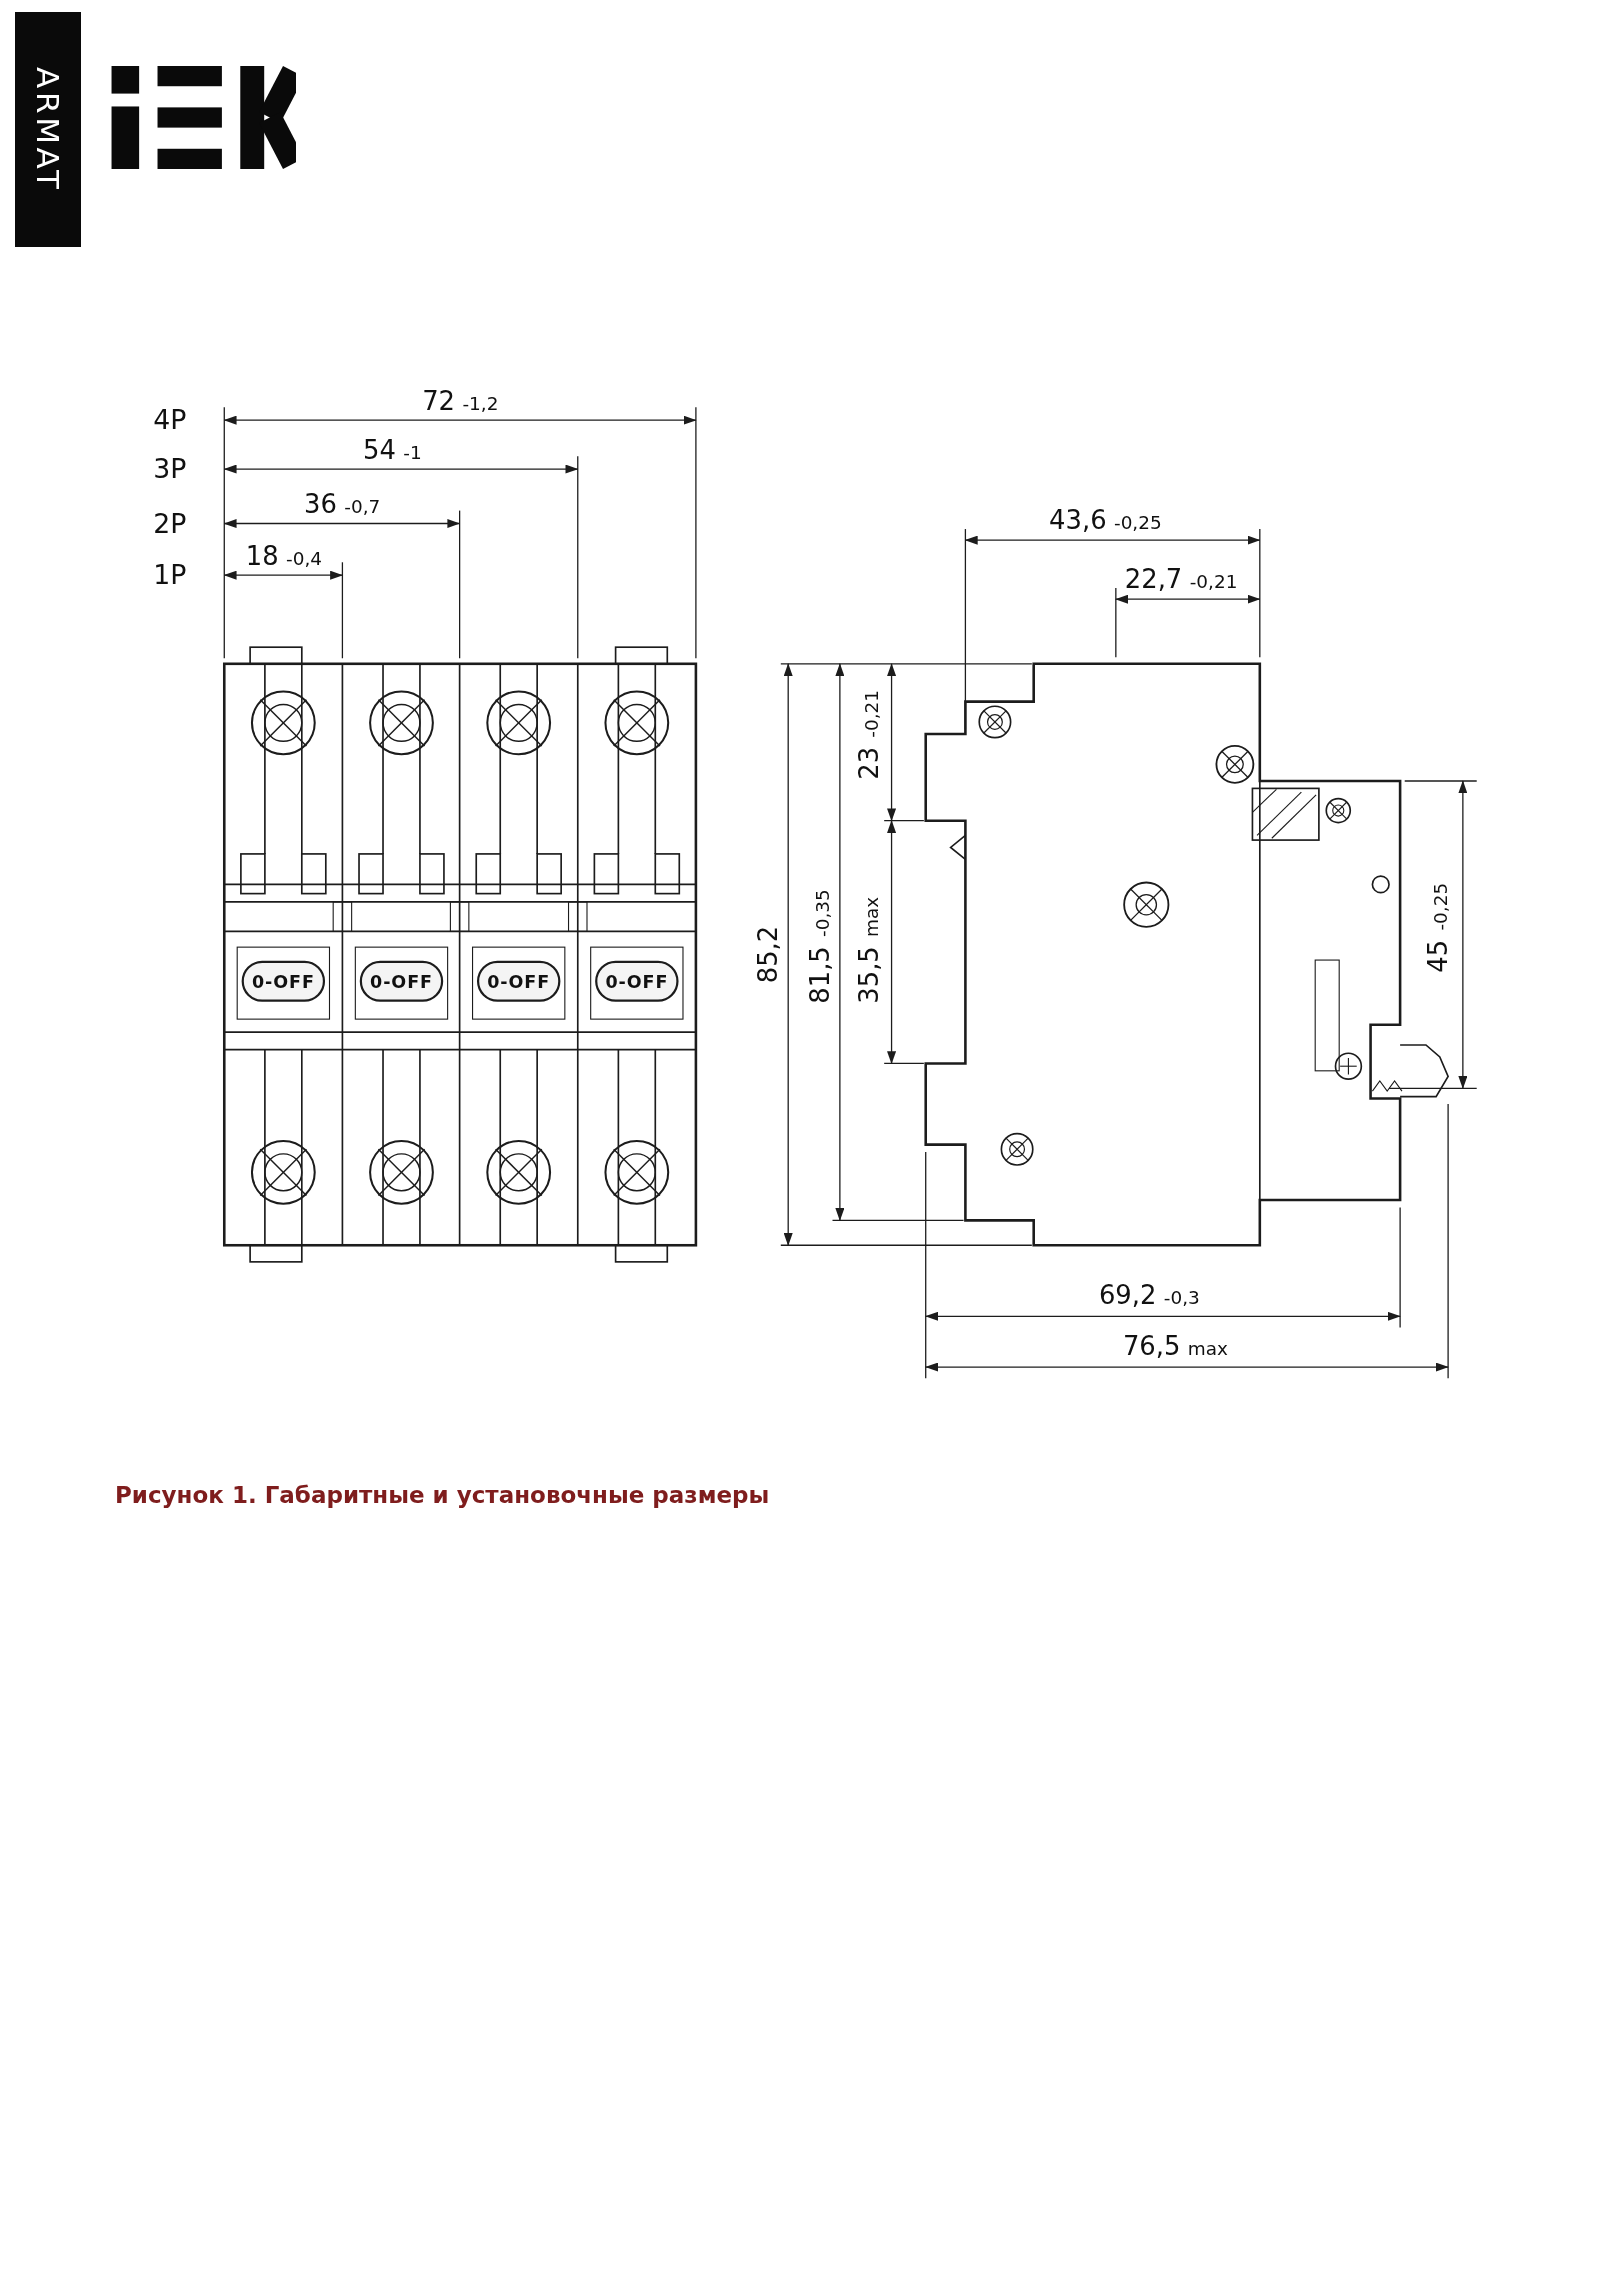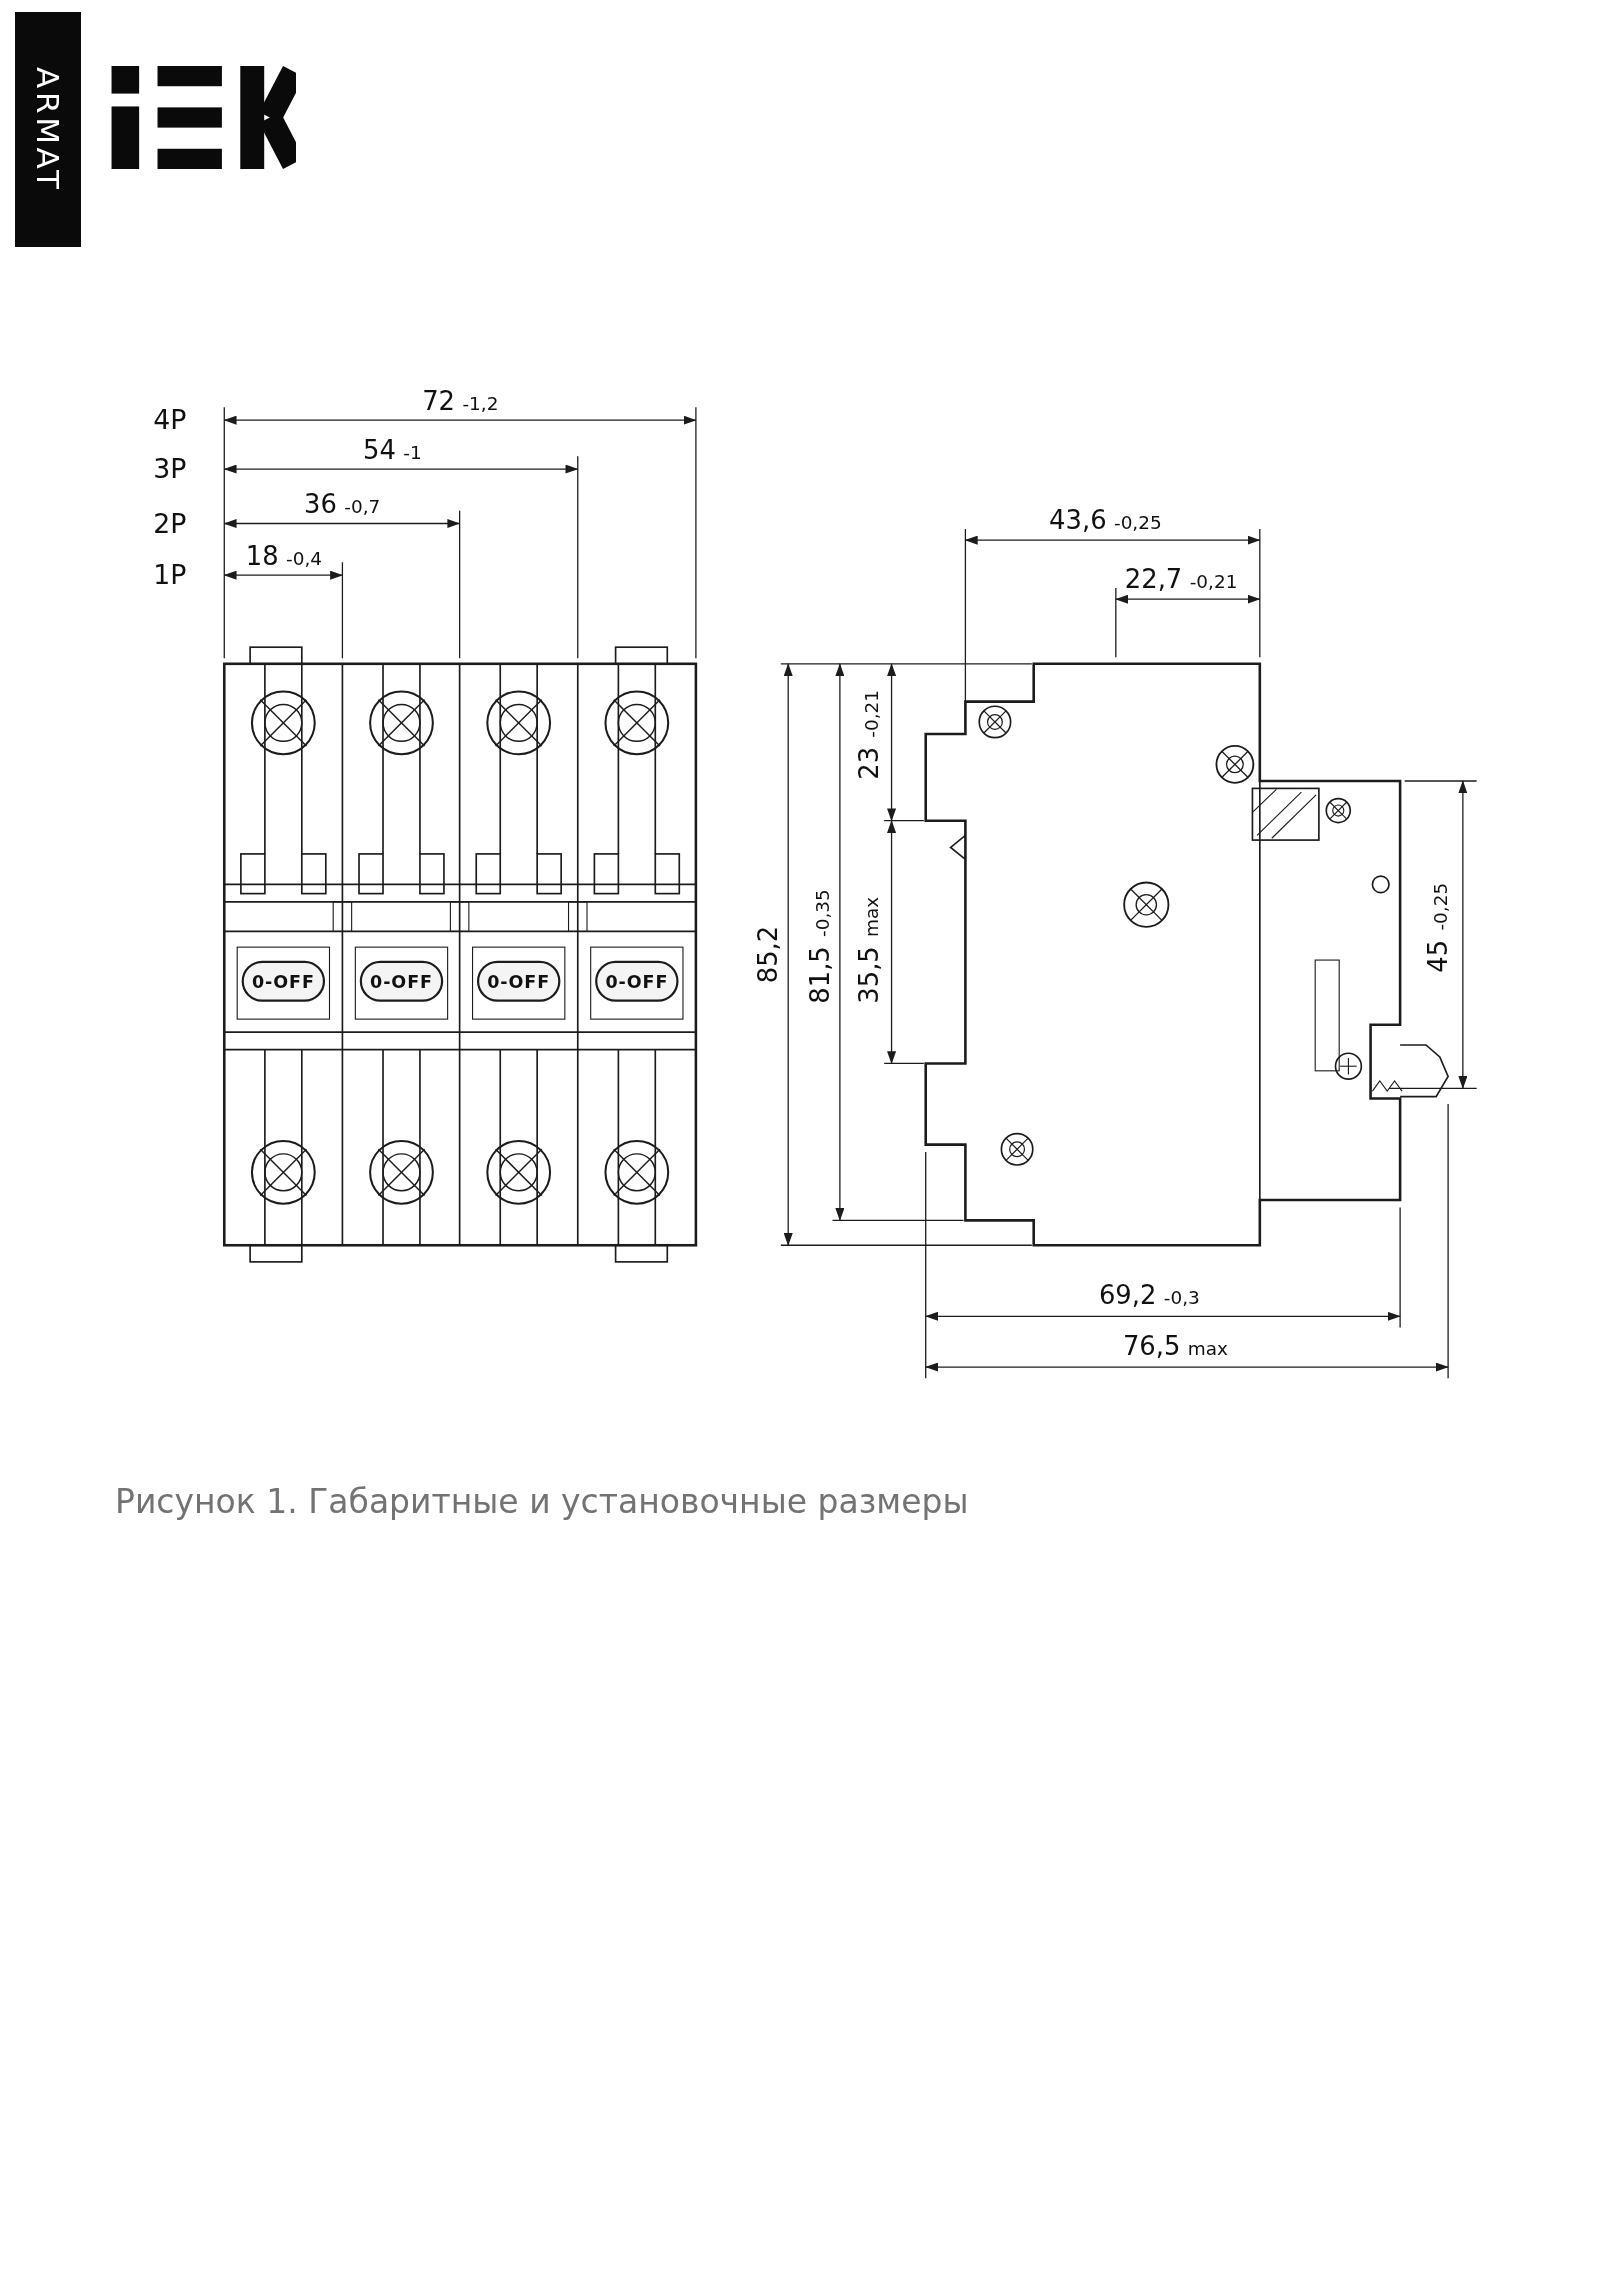--- a/index.html
+++ b/index.html
@@ -10,22 +10,23 @@
   .brand-bar {
     position:absolute; left:14.8px; top:12px; width:66px; height:235px;
     background:#0a0a0a; display:flex; align-items:center; justify-content:center;
   }
   .brand-vertical {
     writing-mode:vertical-rl; color:#ffffff; font-size:31px; letter-spacing:3.7px;
     font-family:"DejaVu Sans", sans-serif;
   }
   .logo { position:absolute; left:111px; top:66px; width:185px; height:103px; }
   .caption {
-    position:absolute; left:115px; top:1482px; font-size:33px; color:#737373;
+    position:absolute; left:115px; top:1482px; font-size:23px; color:#7f1d1d;
     font-family:"DejaVu Sans", sans-serif;
+    font-weight:bold;
   }
   svg.drawing { position:absolute; left:0; top:0; }
   .ln   { stroke:#1c1c1c; stroke-width:1.8; fill:none; }
   .ln2  { stroke:#1c1c1c; stroke-width:2.8; fill:none; }
   .thin { stroke:#1c1c1c; stroke-width:1.2; fill:none; }
   .dim  { stroke:#1c1c1c; stroke-width:1.4; fill:none; }
   .togglebody { fill:#f4f4f4; stroke:#1c1c1c; stroke-width:2.4; }
   text { fill:#111; font-family:"DejaVu Sans", sans-serif; }
   text.val { font-size:28px; }
   text.tol { font-size:20px; }

